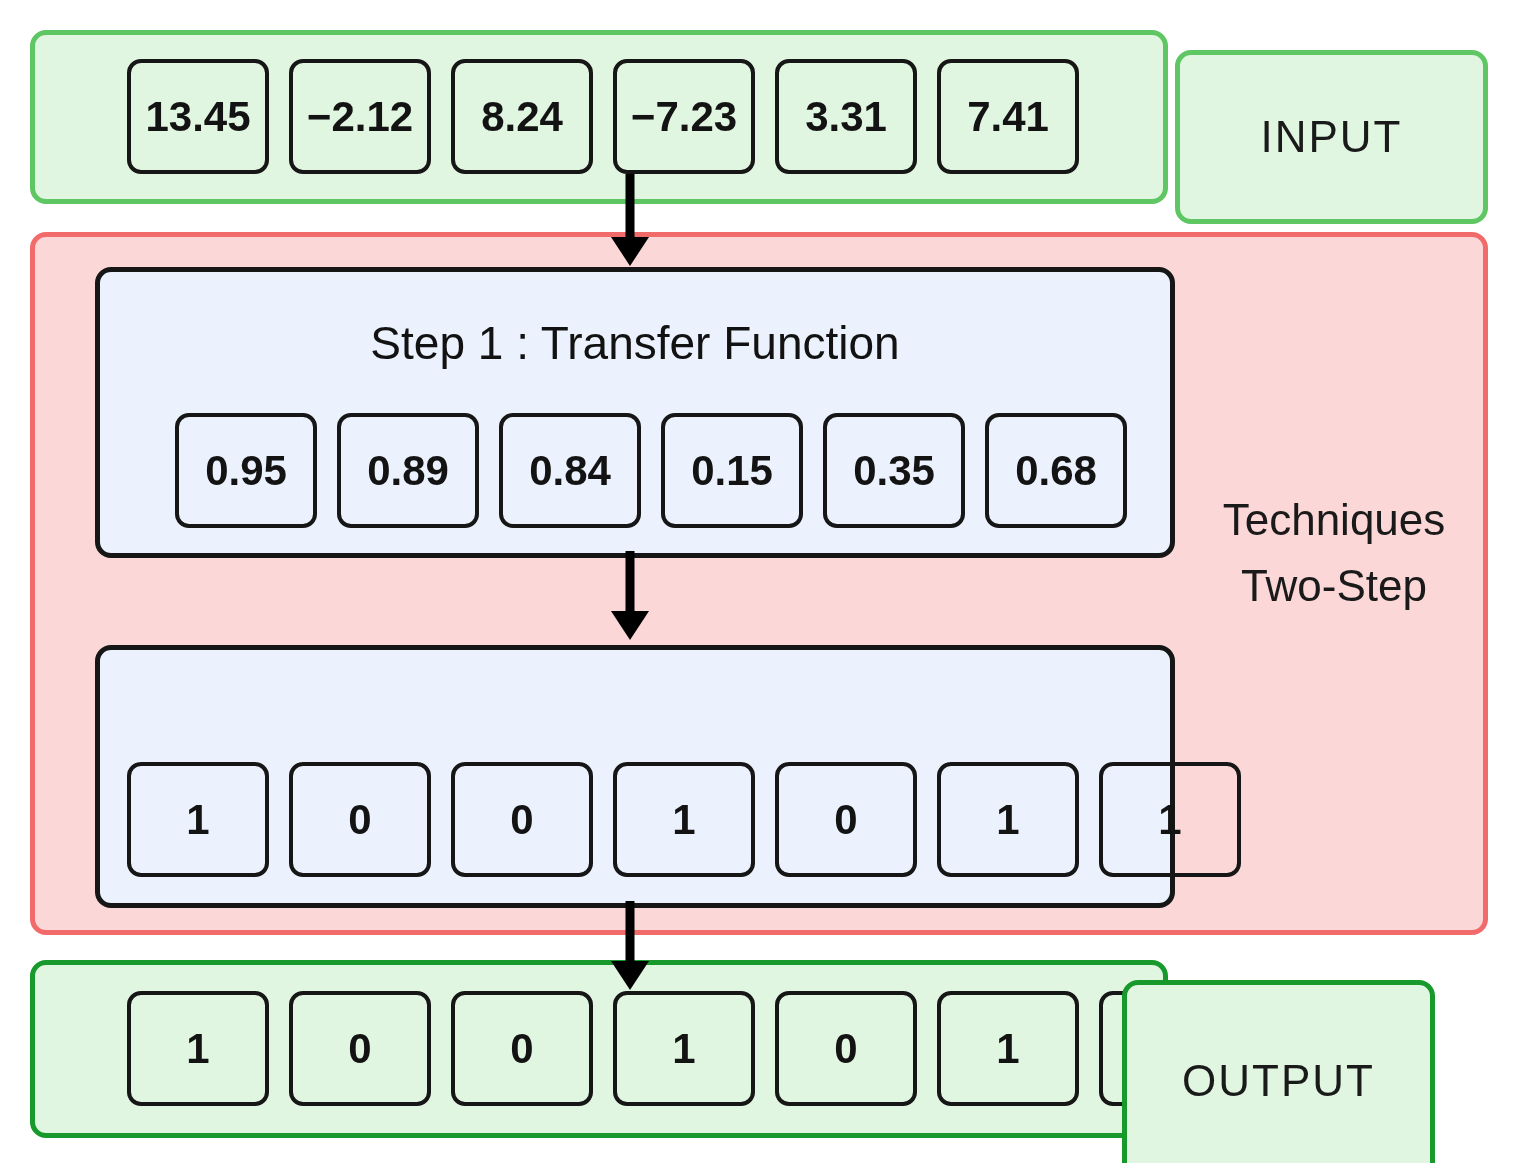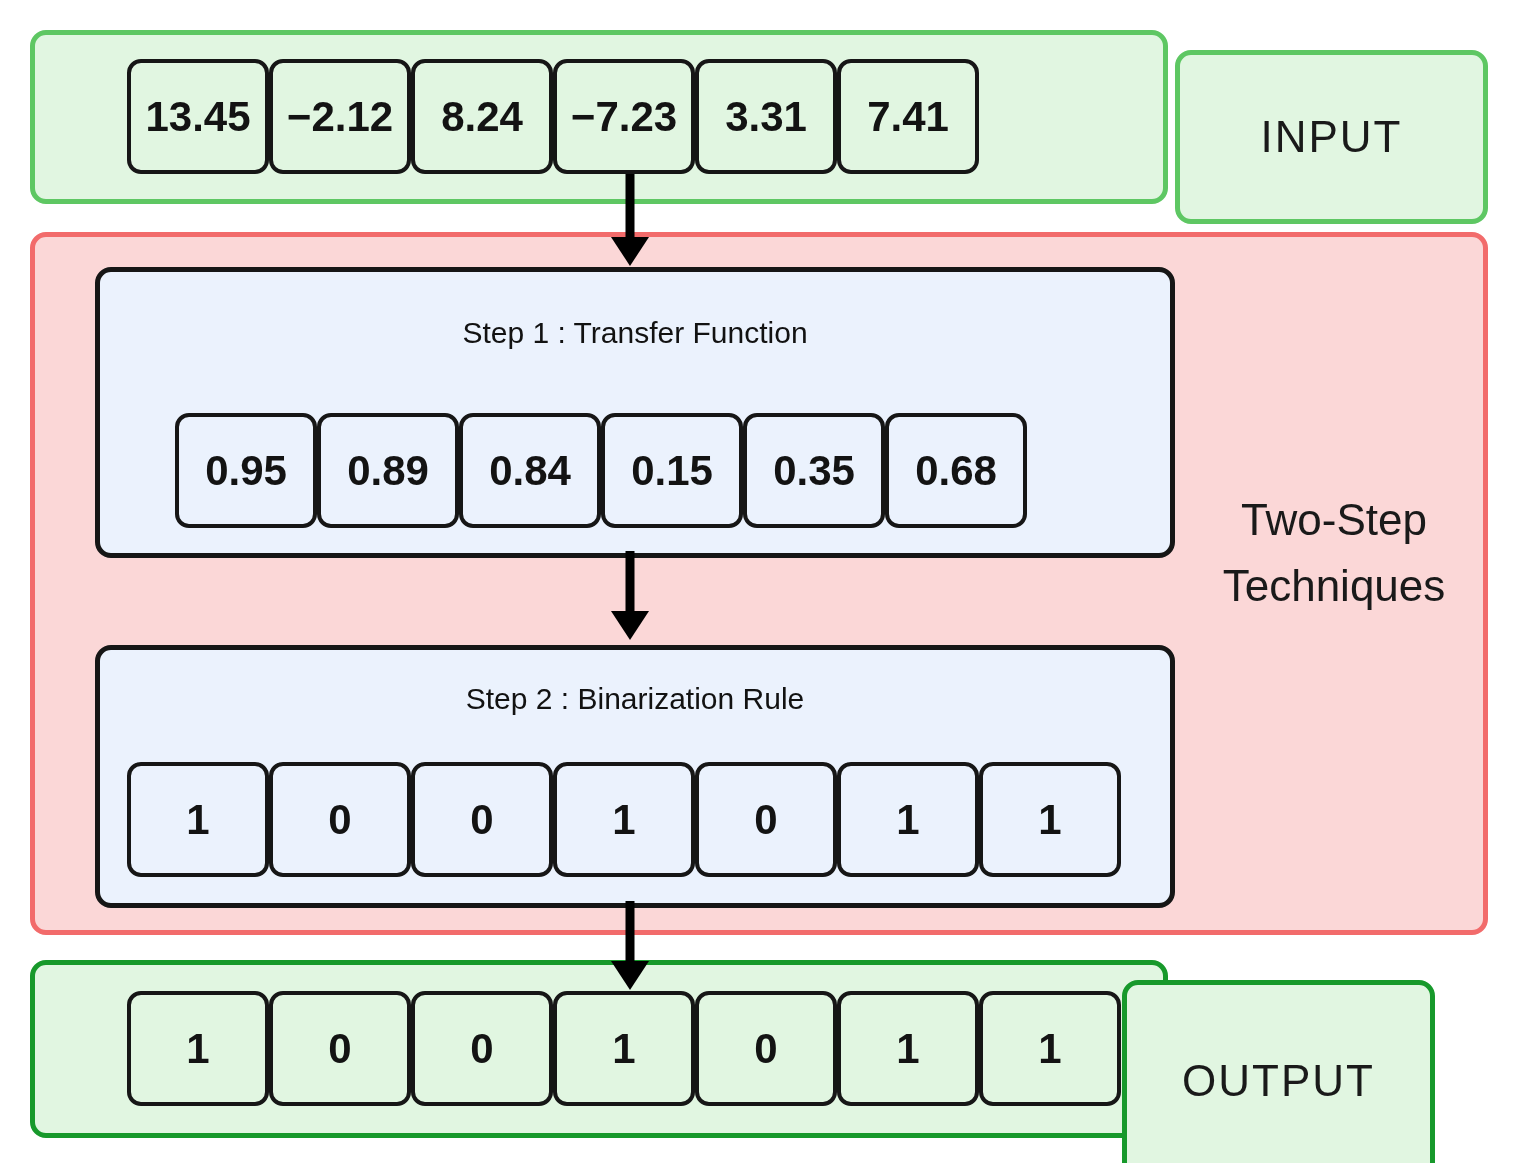--- a/index.html
+++ b/index.html
@@ -32,26 +32,26 @@
   }
 
   
   .step-box{
     background:#ebf2fd;
     border:5px solid #161616;
     border-radius:16px;
   }
   .step-title{
     position:absolute;left:0;width:100%;
-    text-align:center;font-size:30px;color:#121212;
+    text-align:center;font-size:46px;color:#121212;
   }
 
   
   .cells{
-    position:absolute;display:flex;gap:0;
+    position:absolute;display:flex;gap:20px;
   }
   .cell{
     box-sizing:border-box;
     width:142px;height:115px;
     border:4px solid #161616;border-radius:14px;
     display:flex;align-items:center;justify-content:center;
     font-size:42px;font-weight:bold;color:#131313;
     background:transparent;
   }
 
@@ -125,35 +125,34 @@
         <div class="cell">0.95</div>
         <div class="cell">0.89</div>
         <div class="cell">0.84</div>
         <div class="cell">0.15</div>
         <div class="cell">0.35</div>
         <div class="cell">0.68</div>
       </div>
   </div>
 
   <div id="step2-box" class="abs step-box">
-    <div id="step2-title" class="step-title">Step 2 : Binarization Rule</div>
     <div id="step2-cells" class="cells">
         <div class="cell">1</div>
         <div class="cell">0</div>
         <div class="cell">0</div>
         <div class="cell">1</div>
         <div class="cell">0</div>
         <div class="cell">1</div>
         <div class="cell">1</div>
       </div>
   </div>
 
   <div class="two-step-label">
+    <div>Techniques</div>
     <div>Two-Step</div>
-    <div>Techniques</div>
   </div>
 </div>
 
 <div id="output-container" class="abs green-box dark">
   <div id="output-cells" class="cells">
       <div class="cell">1</div>
       <div class="cell">0</div>
       <div class="cell">0</div>
       <div class="cell">1</div>
       <div class="cell">0</div>

